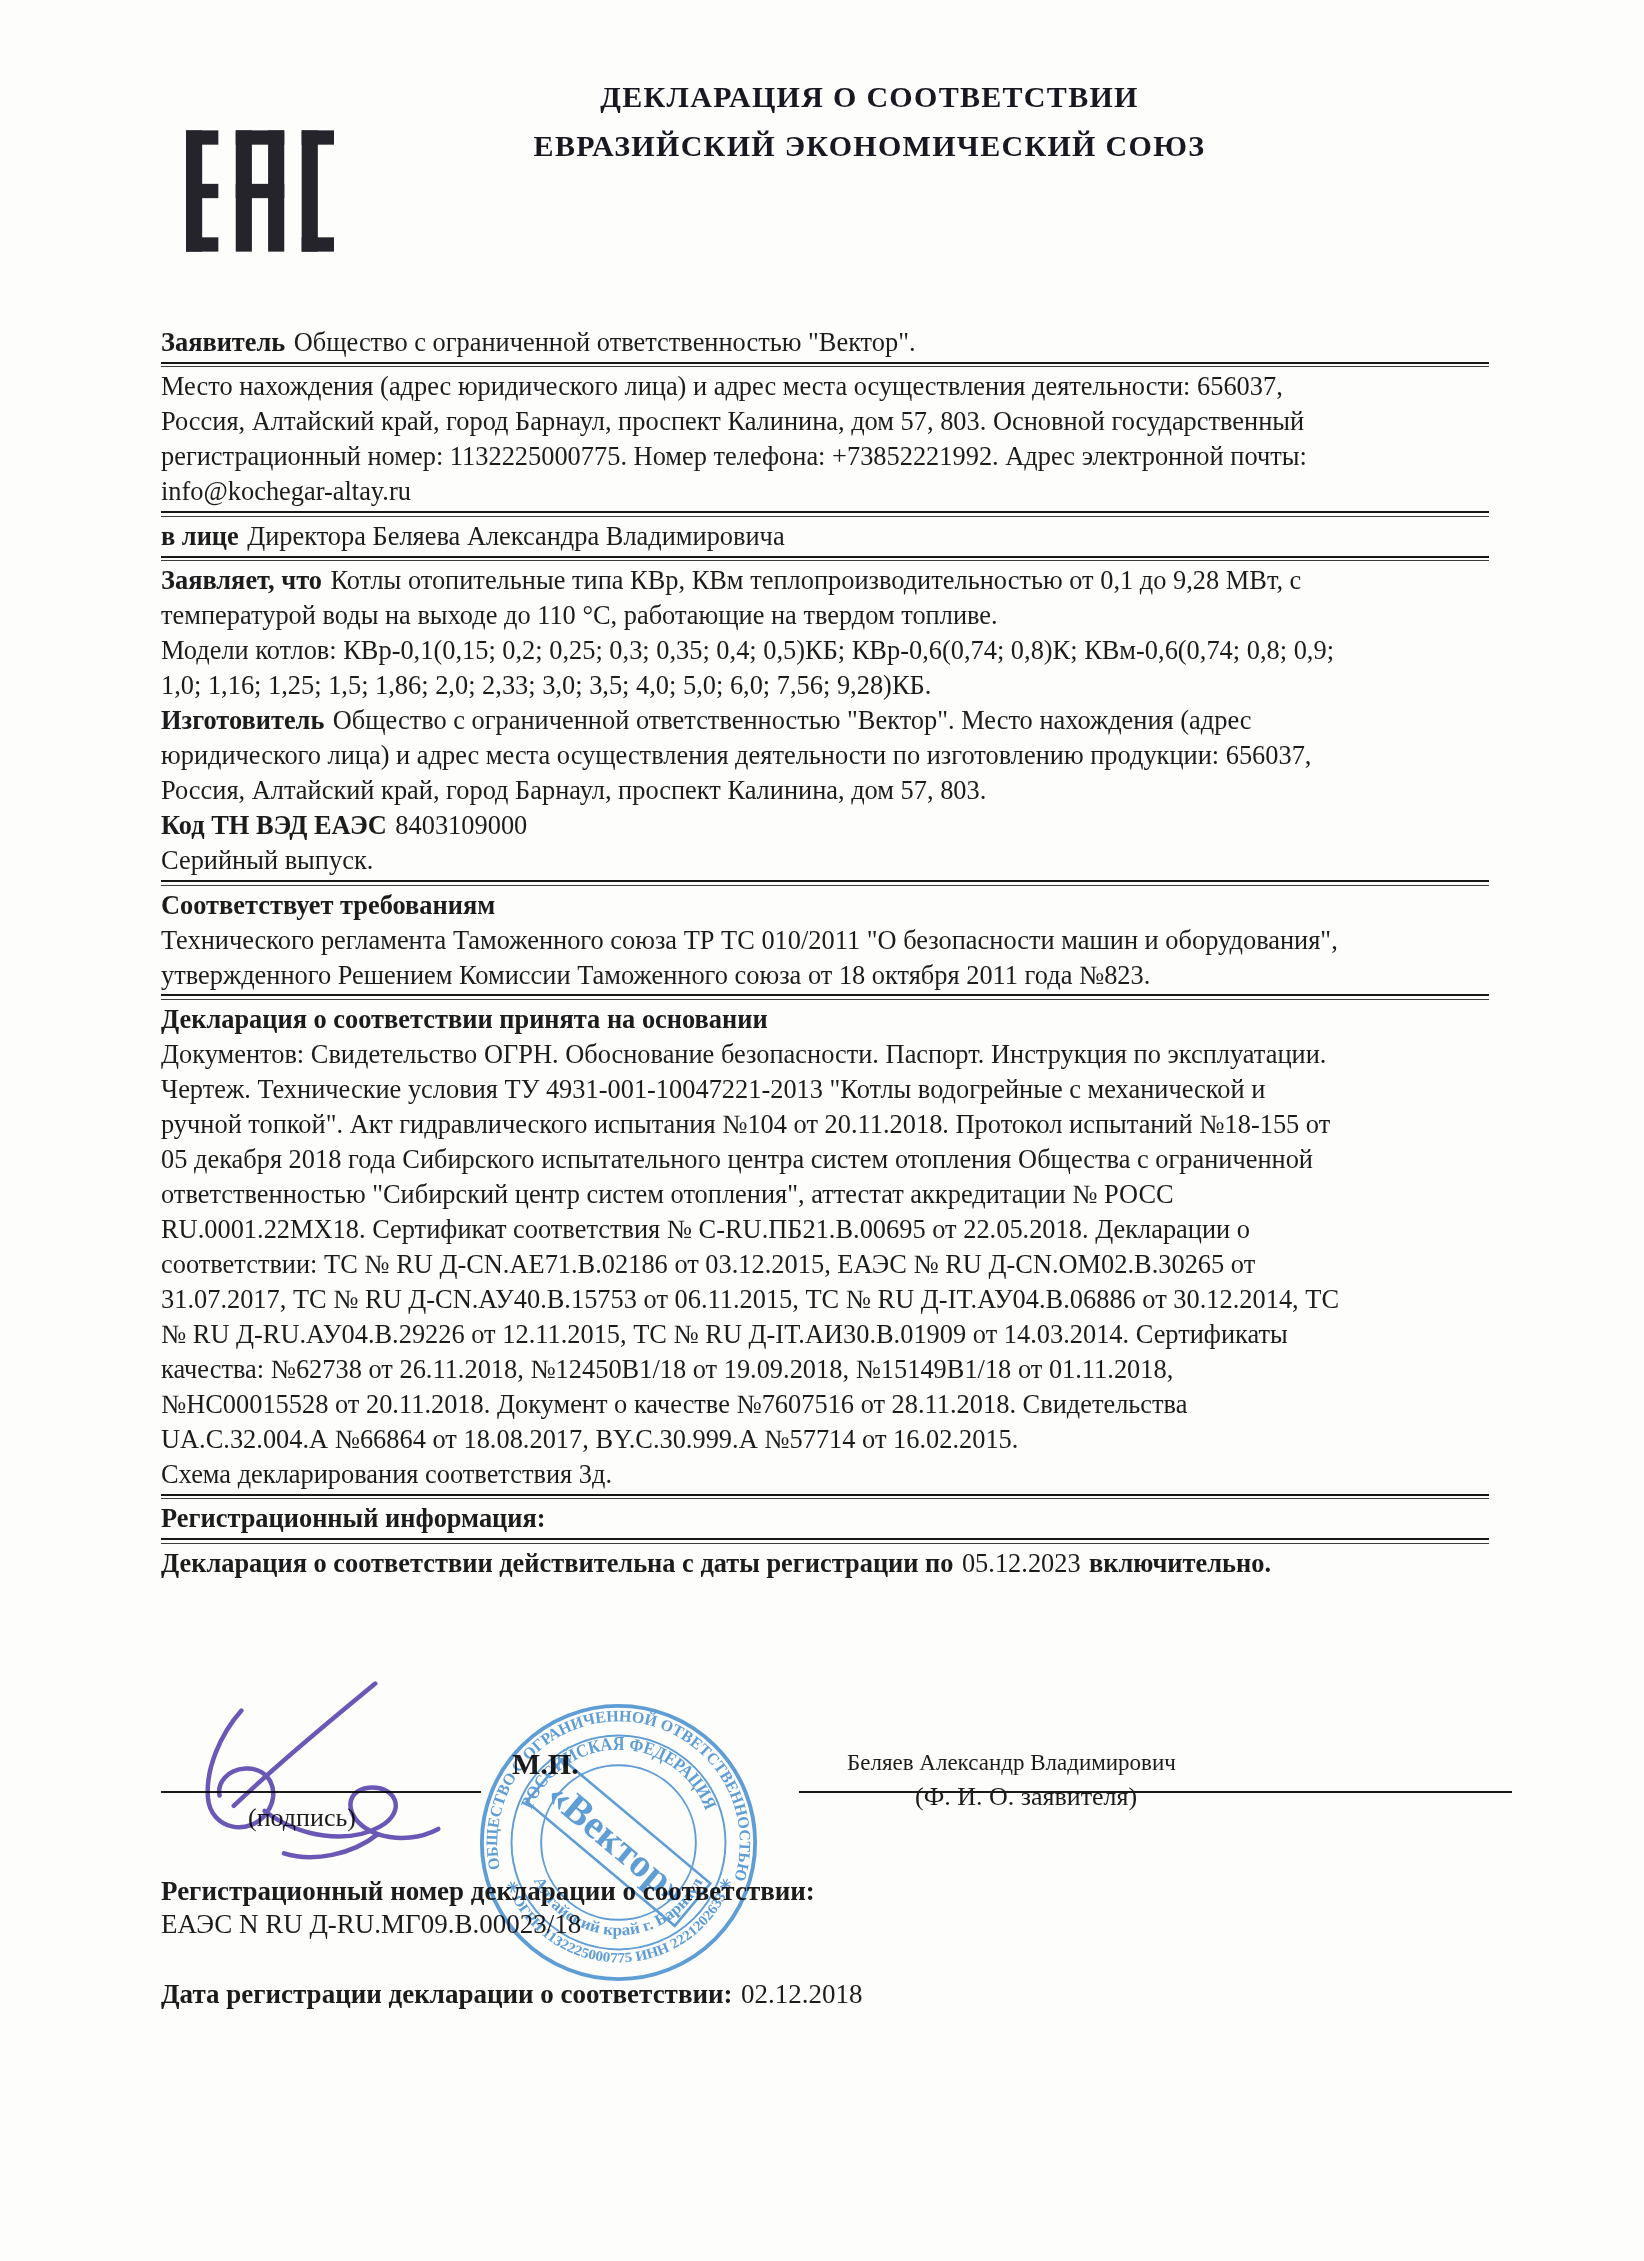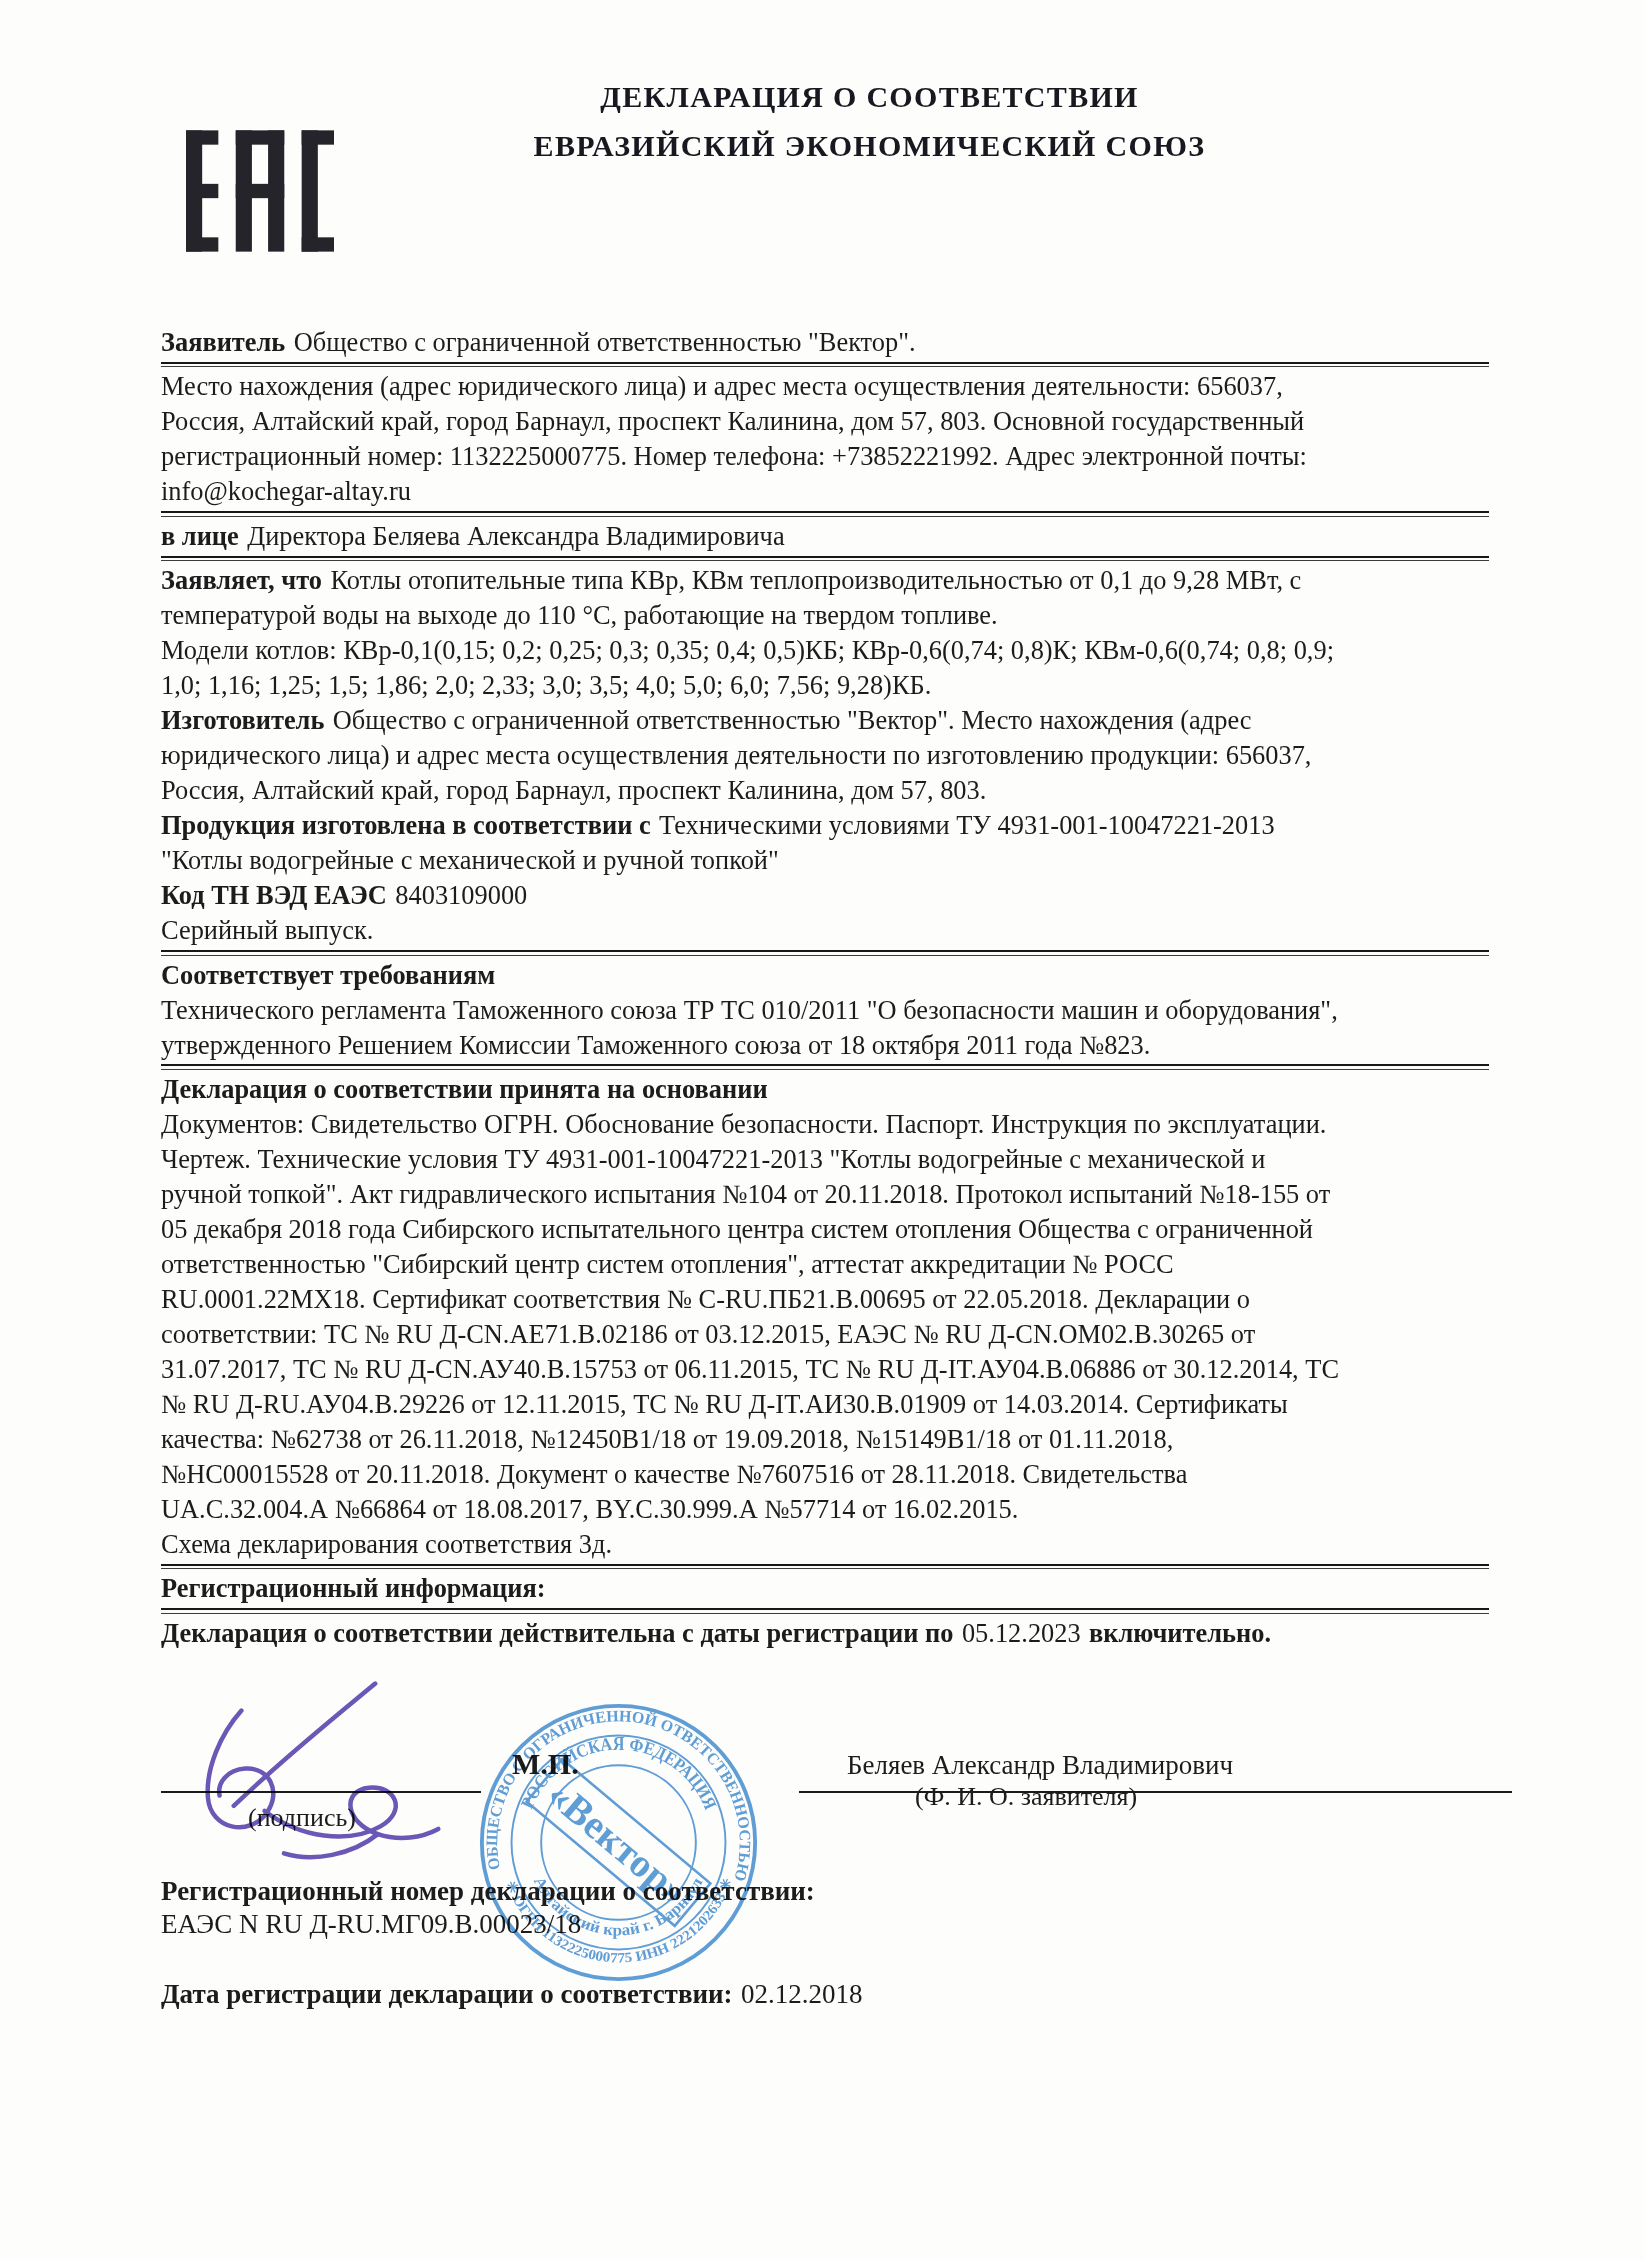--- a/index.html
+++ b/index.html
@@ -20,21 +20,21 @@
   .content{
     position:absolute;left:161px;top:325px;width:1328px;
     font-size:26.4px;line-height:35px;
   }
   .content p{margin:0;white-space:pre-line;}
   b.lead{font-weight:bold;margin-right:8.4px;}
   span.mid{margin-right:8.4px;}
   .rule{height:2.6px;border-top:2.6px solid #181818;border-bottom:1.3px solid #3c3c3c;margin:1.9px 0;}
   .abs{position:absolute;}
   .mp{font-weight:bold;font-size:30px;z-index:2;}
-  .fio-name{font-size:27px;z-index:2;}
+  .fio-name{font-size:23px;z-index:2;}
   .sig-line{height:0;border-top:2.6px solid #1a1a1a;z-index:1;}
   .caption{font-size:26px;z-index:2;}
   .reg-label{font-weight:bold;font-size:27px;z-index:2;}
   .reg-value{font-size:27px;z-index:2;}
   .reg-date b{font-weight:bold;margin-right:8.4px;}
   .stamp{z-index:5;mix-blend-mode:multiply;opacity:0.9;}
   .signature{z-index:4;mix-blend-mode:multiply;}
 </style>
 </head>
 <body>
@@ -72,22 +72,20 @@
     <div class="rule"></div>
     <p><b class="lead">в лице</b><span>Директора Беляева Александра Владимировича</span></p>
     <div class="rule"></div>
     <p><b class="lead">Заявляет, что</b><span>Котлы отопительные типа КВр, КВм теплопроизводительностью от 0,1 до 9,28 МВт, с
 температурой воды на выходе до 110 °С, работающие на твердом топливе.</span></p>
     <p><span>Модели котлов: КВр-0,1(0,15; 0,2; 0,25; 0,3; 0,35; 0,4; 0,5)КБ; КВр-0,6(0,74; 0,8)К; КВм-0,6(0,74; 0,8; 0,9;
 1,0; 1,16; 1,25; 1,5; 1,86; 2,0; 2,33; 3,0; 3,5; 4,0; 5,0; 6,0; 7,56; 9,28)КБ.</span></p>
     <p><b class="lead">Изготовитель</b><span>Общество с ограниченной ответственностью "Вектор". Место нахождения (адрес
 юридического лица) и адрес места осуществления деятельности по изготовлению продукции: 656037,
 Россия, Алтайский край, город Барнаул, проспект Калинина, дом 57, 803.</span></p>
-    <p><b class="lead">Продукция изготовлена в соответствии с</b><span>Техническими условиями ТУ 4931-001-10047221-2013
-"Котлы водогрейные  с механической и ручной топкой"</span></p>
     <p><b class="lead">Код ТН ВЭД ЕАЭС</b><span>8403109000</span></p>
     <p><span>Серийный выпуск.</span></p>
     <div class="rule"></div>
     <p><b>Соответствует требованиям</b></p>
     <p><span>Технического регламента Таможенного союза ТР ТС 010/2011 "О безопасности машин и оборудования",
 утвержденного Решением Комиссии Таможенного союза от 18 октября 2011 года №823.</span></p>
     <div class="rule"></div>
     <p><b>Декларация о соответствии принята на основании</b></p>
     <p><span>Документов: Свидетельство ОГРН. Обоснование безопасности. Паспорт. Инструкция по эксплуатации.
 Чертеж. Технические условия ТУ 4931-001-10047221-2013 "Котлы водогрейные с механической и

